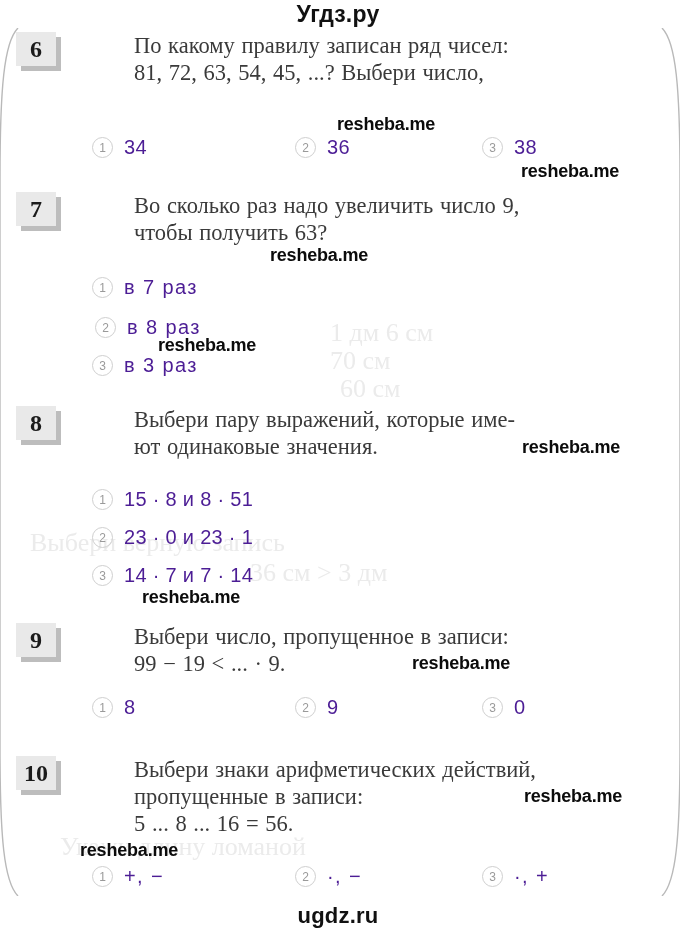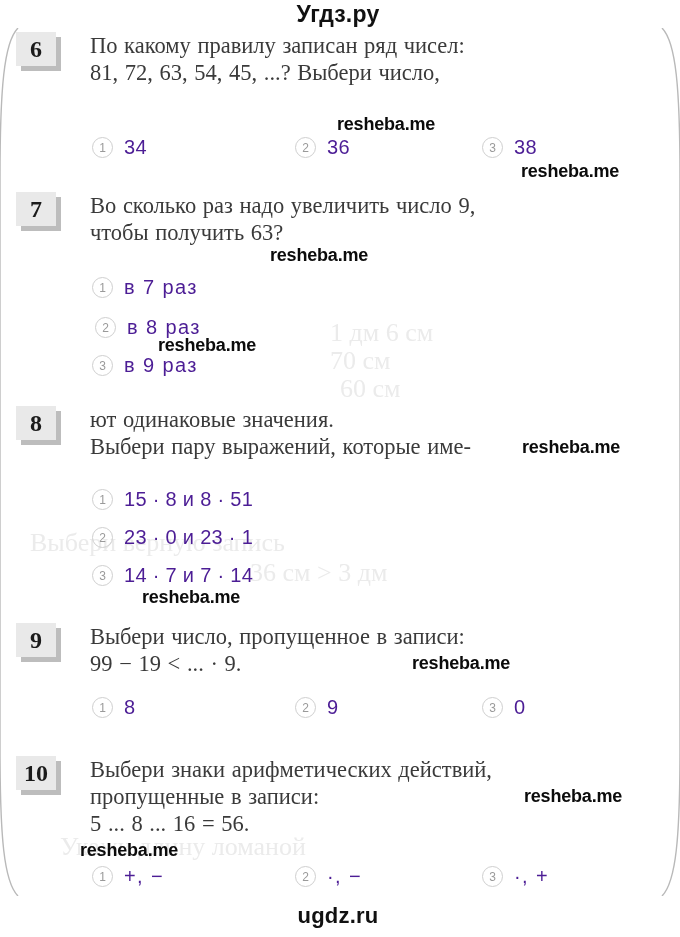--- a/index.html
+++ b/index.html
@@ -96,20 +96,21 @@
     font-size: 22.5px;
     line-height: 27px;
     color: #3a3a3a;
     text-align: justify;
     text-align-last: left;
     word-spacing: 1px;
     hyphens: manual;
   }
   .task-prompt.tight-just {
     text-align: justify;
+    margin-left: 44px;
   }
   .prompt-line {
     display: block;
   }
 
   
   .options {
     position: absolute;
     left: 92px;
     width: 560px;
@@ -231,34 +232,34 @@
       <div class="option" style="left:0px; top:0px;">
         <span class="opt-circle">1</span>
         <span class="opt-text wide">в 7 раз</span>
       </div>
       <div class="option" style="left:3px; top:40px;">
         <span class="opt-circle">2</span>
         <span class="opt-text wide">в 8 раз</span>
       </div>
       <div class="option" style="left:0px; top:78px;">
         <span class="opt-circle">3</span>
-        <span class="opt-text wide">в 9 раз</span>
+        <span class="opt-text wide">в 3 раз</span>
       </div>
     </div>
   </div>
 
   <div class="task" style="top:378px;">
     <div class="task-badge">
       <div class="badge-shadow"></div>
       <div class="badge-face">8</div>
     </div>
     <div class="task-body">
       <p class="task-prompt tight-just">
+        <span class="prompt-line">Выбери пару выражений, которые име-</span>
         <span class="prompt-line">ют одинаковые значения.</span>
-        <span class="prompt-line">Выбери пару выражений, которые име-</span>
       </p>
     </div>
     <div class="options" style="top:82px; height:108px;">
       <div class="option" style="left:0px; top:0px;">
         <span class="opt-circle">1</span>
         <span class="opt-text">15 · 8  и  8 · 51</span>
       </div>
       <div class="option" style="left:0px; top:38px;">
         <span class="opt-circle">2</span>
         <span class="opt-text">23 · 0  и  23 · 1</span>

